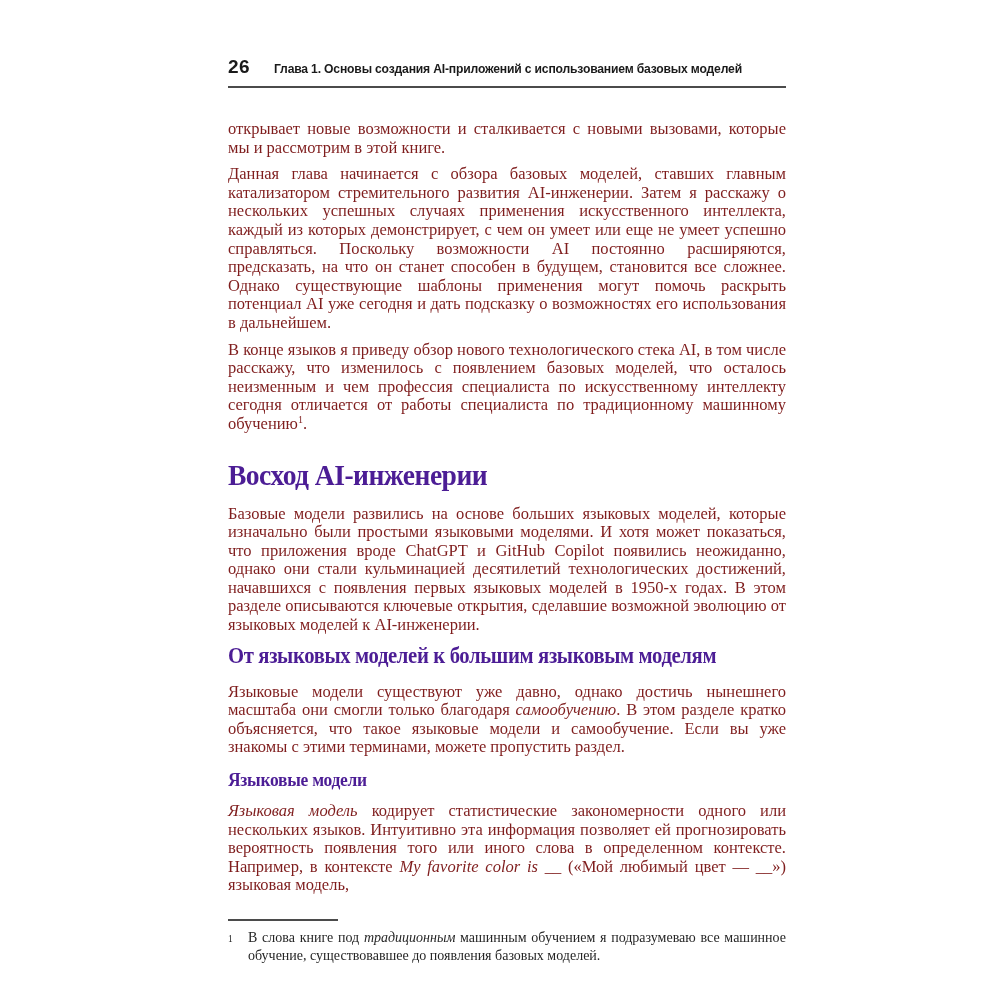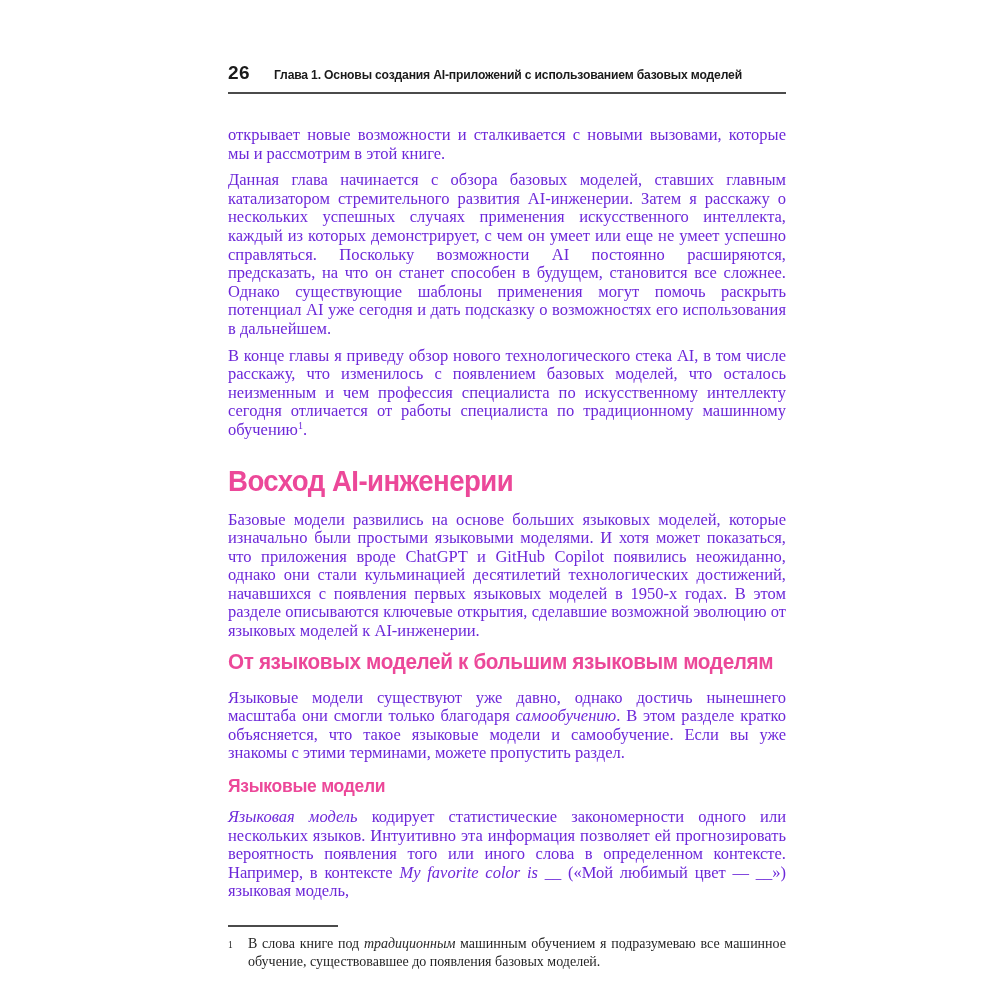--- a/index.html
+++ b/index.html
@@ -9,21 +9,21 @@
     font-family:"Liberation Serif", serif;
   }
   .page {
     position:relative;
     width:1000px; height:1000px;
     background:#ffffff;
     overflow:hidden;
   }
   .content {
     position:absolute;
-    left:228px; top:62px;
+    left:228px; top:56px;
     width:558px;
   }
 
   
   .running-head {
     display:flex;
     align-items:baseline;
     border-bottom:2px solid #4b4b4b;
     padding-bottom:8px;
     color:#1a1a1a;
@@ -45,34 +45,34 @@
     white-space:nowrap;
   }
 
   
   .text-block { margin-top:32px; }
   .body-p {
     margin:0 0 8px 0;
     font-size:16.5px;
     line-height:18.6px;
     text-align:justify;
-    color:#6d28d9;
+    color:#7f1d1d;
   }
   .body-p i { font-style:italic; }
   .body-p sup {
     font-size:10px;
     line-height:0;
     vertical-align:super;
   }
 
   
   .h1, .h2, .h3 {
-    font-family:Liberation Sans, sans-serif;
+    font-family:Liberation Serif, serif;
     font-weight:bold;
-    color:#ec4899;
+    color:#4c1d95;
     transform-origin:left bottom;
   }
   .h1 {
     font-size:30px;
     letter-spacing:-0.6px;
     margin:24px 0 13px 0;
   }
   .h2 {
     font-size:22.5px;
     letter-spacing:-0.4px;
@@ -121,21 +121,21 @@
       <span class="page-number">26</span>
       <span class="chapter-title-wrap"><span class="chapter-title">Глава 1. Основы создания AI-приложений с использованием базовых моделей</span></span>
     </div>
 
     <div class="text-block">
 
       <p class="body-p"><span>открывает новые возможности и сталкивается с новыми вызовами, которые мы и рассмотрим в этой книге.</span></p>
 
       <p class="body-p"><span>Данная глава начинается с обзора базовых моделей, ставших главным катализатором стремительного развития AI-инженерии. Затем я расскажу о нескольких успешных случаях применения искусственного интеллекта, каждый из которых демонстрирует, с чем он умеет или еще не умеет успешно справляться. Поскольку возможности AI постоянно расширяются, предсказать, на что он станет способен в будущем, становится все сложнее. Однако существующие шаблоны применения могут помочь раскрыть потенциал AI уже сегодня и дать подсказку о возможностях его использования в дальнейшем.</span></p>
 
-      <p class="body-p"><span>В конце главы я приведу обзор нового технологического стека AI, в том числе расскажу, что изменилось с появлением базовых моделей, что осталось неизменным и чем профессия специалиста по искусственному интеллекту сегодня отличается от работы специалиста по традиционному машинному обучению</span><sup>1</sup><span>.</span></p>
+      <p class="body-p"><span>В конце языков я приведу обзор нового технологического стека AI, в том числе расскажу, что изменилось с появлением базовых моделей, что осталось неизменным и чем профессия специалиста по искусственному интеллекту сегодня отличается от работы специалиста по традиционному машинному обучению</span><sup>1</sup><span>.</span></p>
 
       <h1 class="h1"><span>Восход AI-инженерии</span></h1>
 
       <p class="body-p"><span>Базовые модели развились на основе больших языковых моделей, которые изначально были простыми языковыми моделями. И хотя может показаться, что приложения вроде ChatGPT и GitHub Copilot появились неожиданно, однако они стали кульминацией десятилетий технологических достижений, начавшихся с появления первых языковых моделей в 1950-х годах. В этом разделе описываются ключевые открытия, сделавшие возможной эволюцию от языковых моделей к AI-инженерии.</span></p>
 
       <h2 class="h2"><span>От языковых моделей к большим языковым моделям</span></h2>
 
       <p class="body-p"><span>Языковые модели существуют уже давно, однако достичь нынешнего масштаба они смогли только благодаря </span><i>самообучению</i><span>. В этом разделе кратко объясняется, что такое языковые модели и самообучение. Если вы уже знакомы с этими терминами, можете пропустить раздел.</span></p>
 
       <h3 class="h3"><span>Языковые модели</span></h3>

